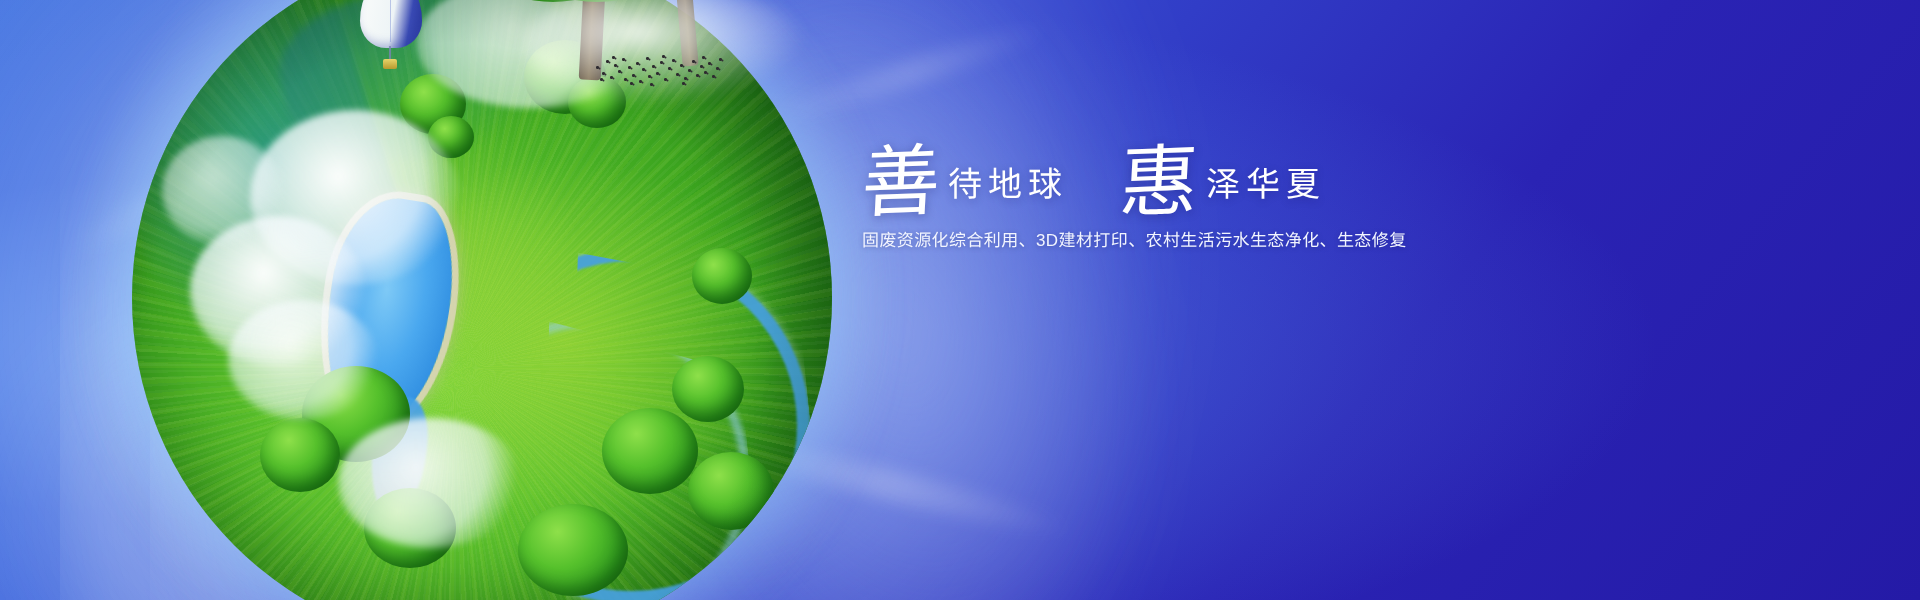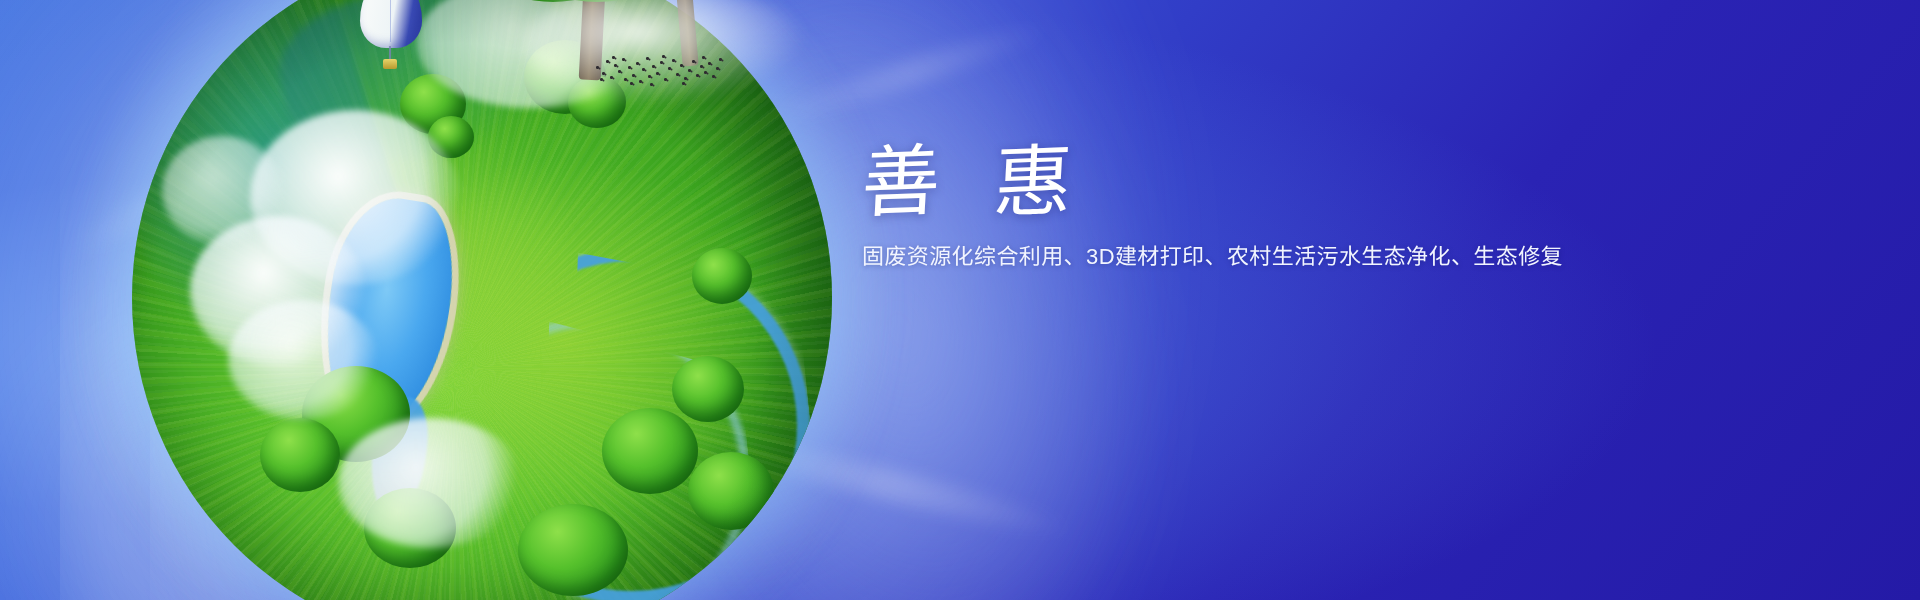--- a/index.html
+++ b/index.html
@@ -191,21 +191,21 @@
     font-size:34px;letter-spacing:6px;font-weight:400;
     padding-bottom:10px;margin-left:6px;
     text-shadow:0 2px 8px rgba(20,20,90,.3);
   }
   .gap{width:52px;}
   .subtitle{
     margin-top:22px;font-size:25px;letter-spacing:6.5px;font-weight:400;
     color:#fdfdff;text-shadow:0 1px 6px rgba(15,20,90,.35);white-space:nowrap;
   }
   .desc{
-    margin-top:22px;font-size:22px;letter-spacing:.4px;color:#f2f5ff;
+    margin-top:10px;font-size:17px;letter-spacing:.4px;color:#f2f5ff;
     text-shadow:0 1px 5px rgba(15,20,90,.35);white-space:nowrap;
   }
   .btn{
     margin-top:26px;display:inline-flex;align-items:center;justify-content:center;gap:12px;
     width:114px;height:38px;padding:0 16px;
     border:1px solid rgba(255,255,255,.92);
     color:#fff;font-size:15px;letter-spacing:1.2px;
     background:rgba(255,255,255,.04);
     cursor:pointer;text-decoration:none;
     box-shadow:0 1px 8px rgba(10,15,80,.18);
@@ -326,22 +326,24 @@
       <span class="bird" style="left: 58px; top: 31px;"></span>
       <span class="bird" style="left: 70px; top: 3px;"></span>
       <span class="bird" style="left: 90px; top: 30px;"></span>
       <span class="bird" style="left: 110px; top: 4px;"></span>
     </div>
 
   <div class="copy">
 
     <div class="headline">
       <span class="brush">善</span>
+      <span class="brush-sm">待地球</span>
       <span class="gap"></span>
       <span class="brush">惠</span>
+      <span class="brush-sm">泽华夏</span>
     </div>
 
 
     <div class="desc">固废资源化综合利用、3D建材打印、农村生活污水生态净化、生态修复</div>
 
 
   </div>
 </div>
 
 </body></html>

